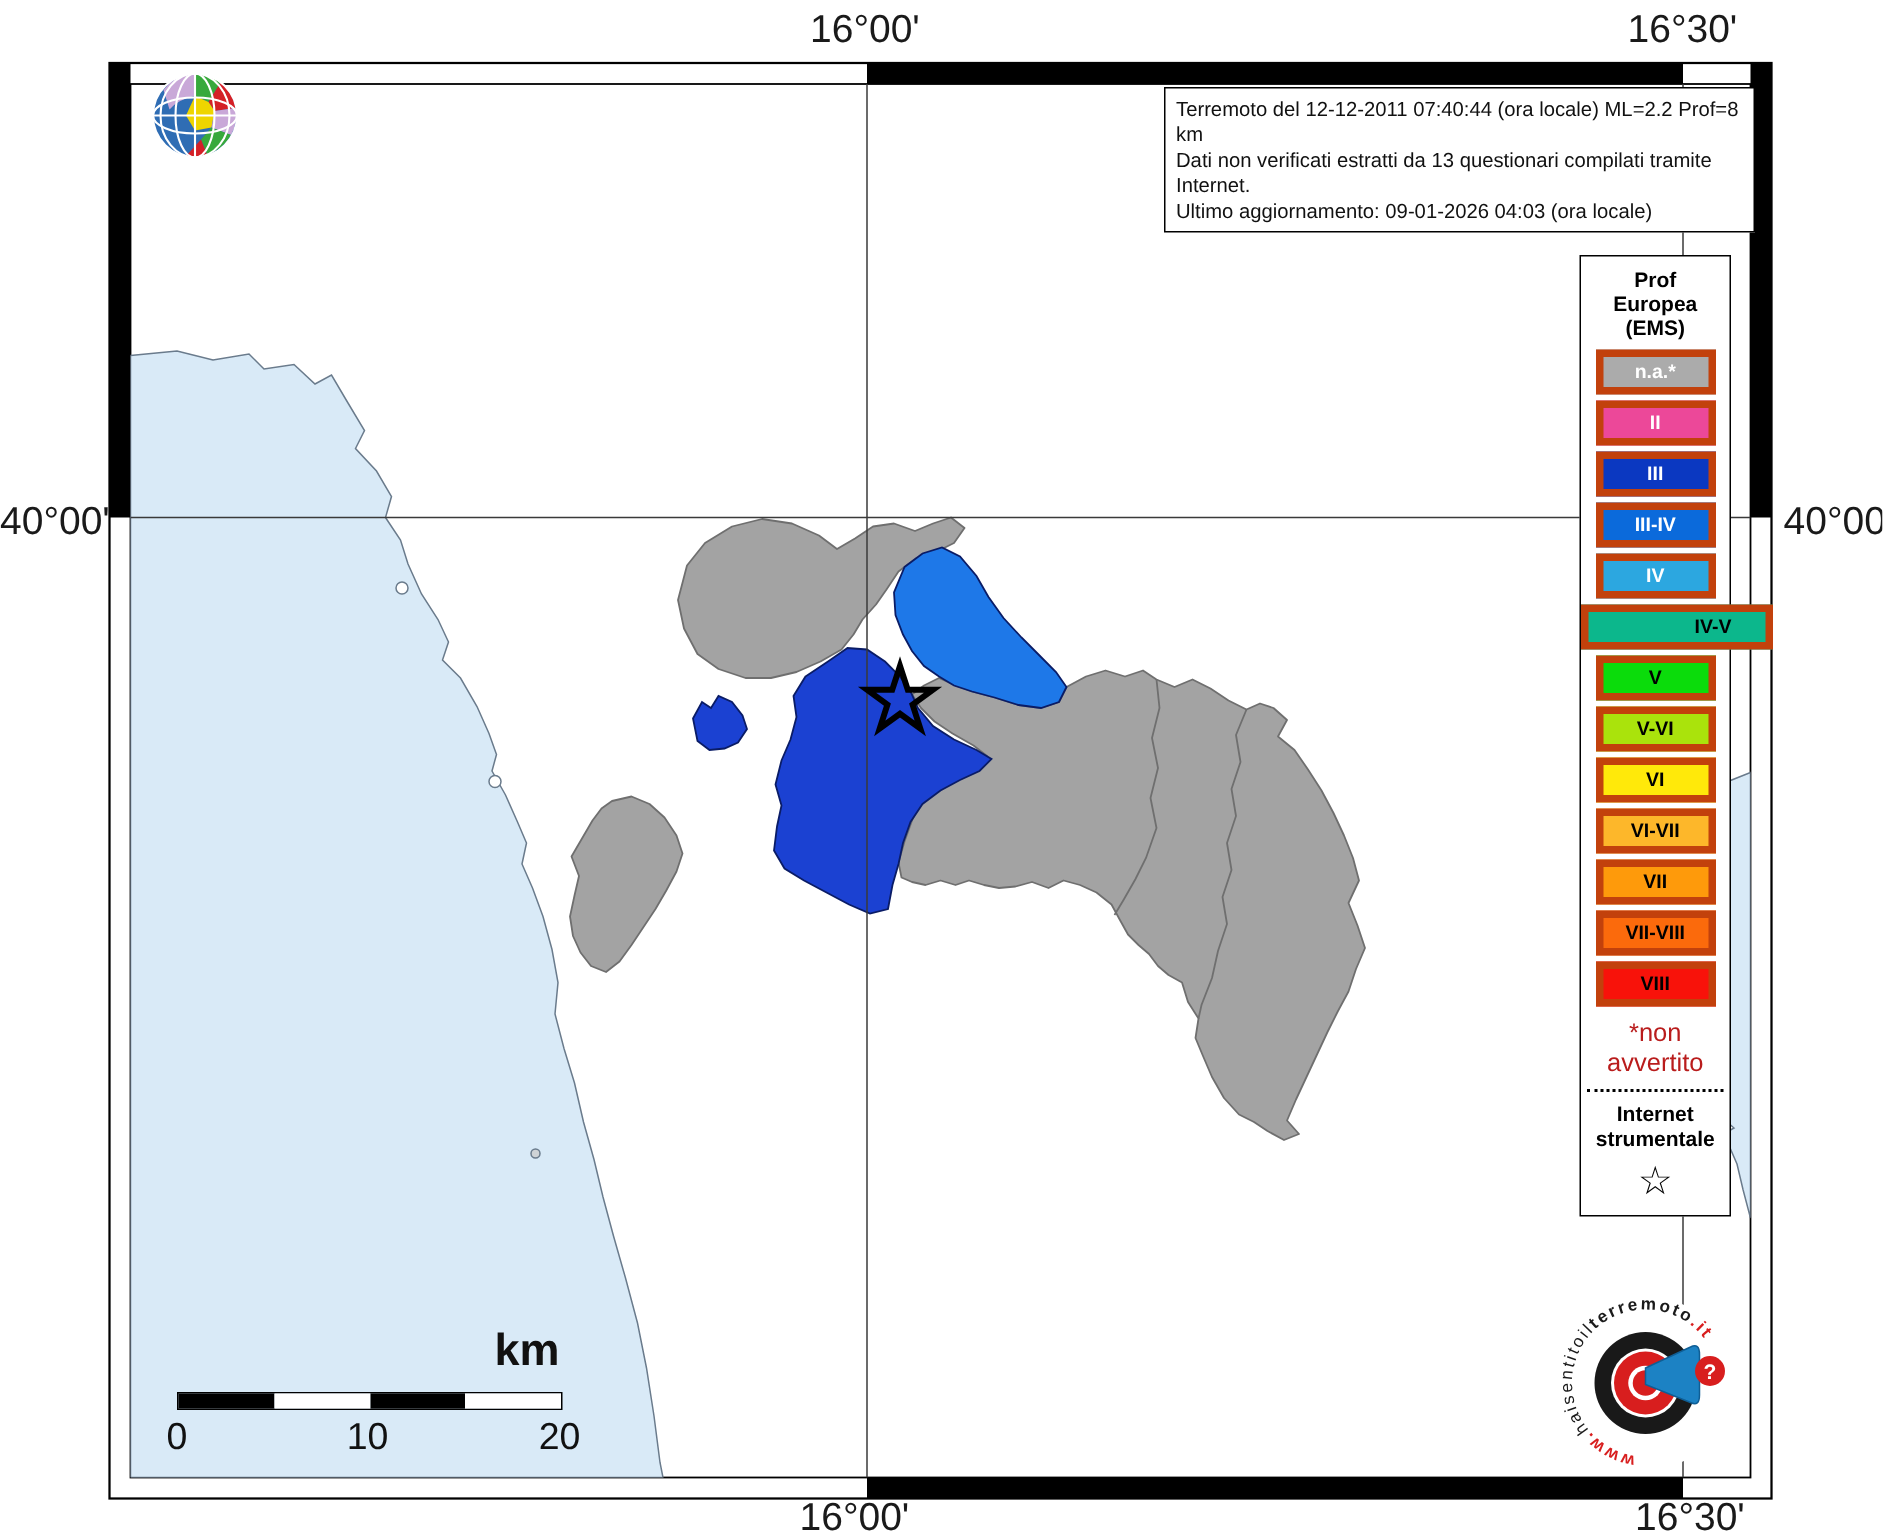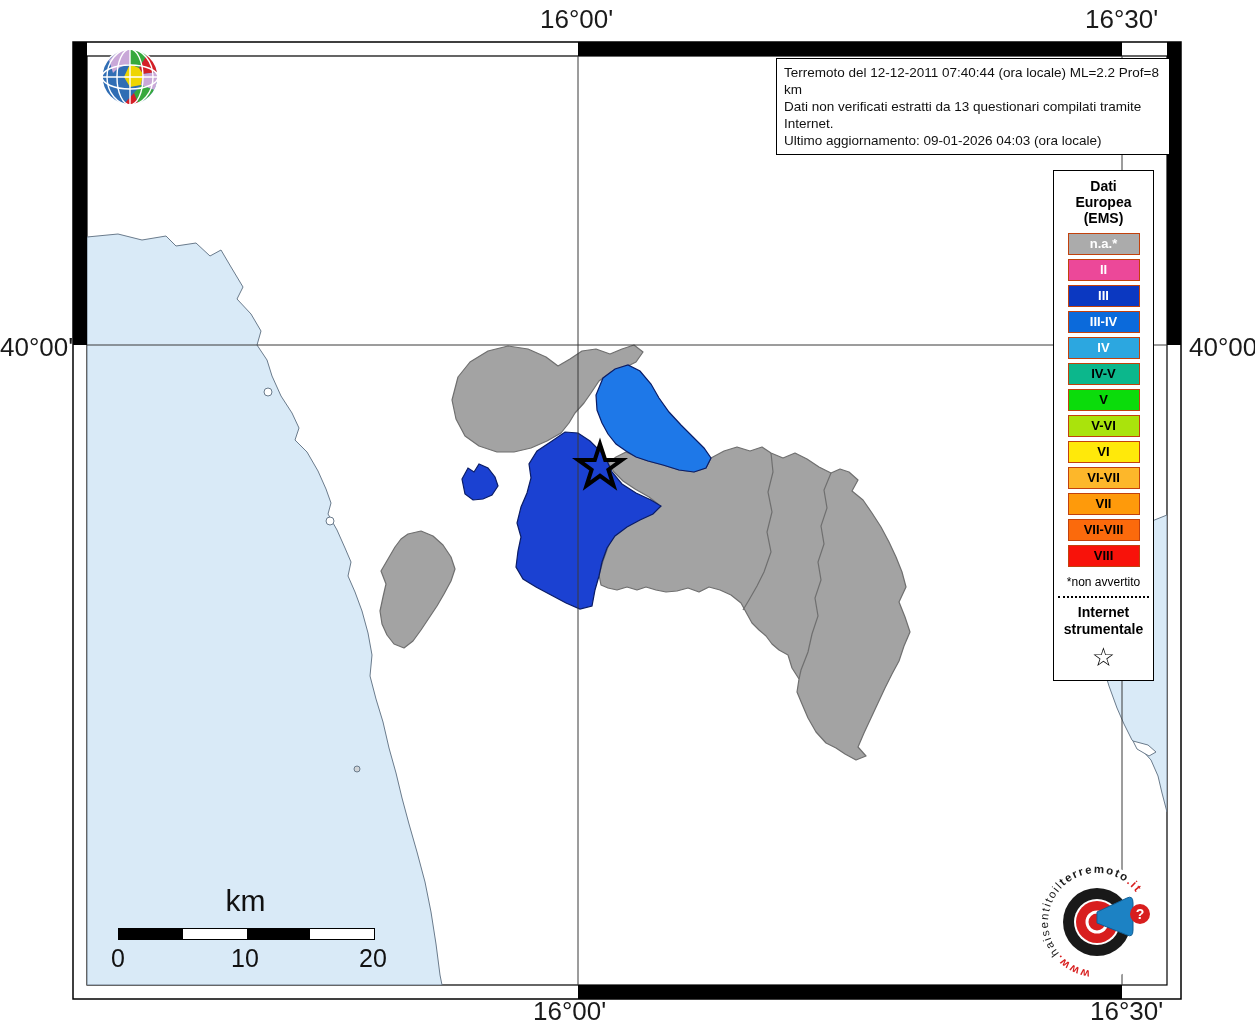--- a/index.html
+++ b/index.html
@@ -10,28 +10,28 @@
   
   .infobox{left:776px;top:58px;width:378px;background:#fff;border:1.5px solid #000;
            padding:5px 7px;font-size:13.5px;line-height:17px;color:#111;z-index:30;}
   
   .ingv{left:100px;top:47px;display:flex;align-items:center;gap:14px;z-index:30;}
   .ingv-text{font-size:14.5px;line-height:19px;color:#5c5c5c;letter-spacing:-0.2px;font-weight:bold;}
   
   .legend{left:1053px;top:170px;width:99px;background:#fff;border:1px solid #000;
           z-index:40;text-align:center;padding-bottom:8px;}
   .lg-title{font-weight:bold;font-size:14px;line-height:16px;margin-top:7px;margin-bottom:7px;color:#000;}
-  .lg-box{width:70px;height:20px;margin:4px auto 0 auto;border:1px solid #c2410c;
+  .lg-box{width:70px;height:20px;margin:4px auto 0 auto;border:5px solid #c2410c;
           font-weight:bold;font-size:13px;line-height:20px;text-align:center;}
-  .lg-foot{font-size:12px;color:#000000;margin-top:8px;}
+  .lg-foot{font-size:17px;color:#b91c1c;margin-top:8px;}
   .lg-divider{border-top:2px dotted #000;margin:7px 4px 6px 4px;height:0;}
   .lg-epi{font-weight:bold;font-size:14px;line-height:17px;color:#000;}
   .lg-star{font-size:26px;line-height:30px;color:#000;margin-top:4px;}
   
-  .km-label{left:118px;top:884px;width:255px;text-align:center;font-size:30px;color:#111;z-index:25;}
+  .km-label{left:118px;top:884px;width:255px;text-align:right;font-size:30px;color:#111;z-index:25;font-weight:bold;}
   .sbar{left:118px;top:928px;width:255px;height:10px;border:1px solid #000;display:flex;z-index:25;}
   .sbar div{flex:1 1 25%;height:100%;}
   .sb-b{background:#000;} .sb-w{background:#fff;}
   .stick{top:944px;width:60px;text-align:center;font-size:25px;color:#111;z-index:25;}
   svg{display:block;}
 </style>
 </head>
 <body>
 
 <div class="stage">
@@ -117,31 +117,31 @@
   </div>
 
   <div class="abs infobox">
     <div>Terremoto del 12-12-2011 07:40:44 (ora locale) ML=2.2 Prof=8 km</div>
     <div>Dati non verificati estratti da 13 questionari compilati tramite Internet.</div>
     <div>Ultimo aggiornamento: 09-01-2026 04:03 (ora locale)</div>
   </div>
 
   <div class="abs legend">
     <div class="lg-title">
-      <div>Dati</div>
+      <div>Prof</div>
       <div>Europea</div>
       <div>(EMS)</div>
     </div>
     <div id="legend-items">
         <div class="lg-box" style="background: rgb(171, 171, 171); color: rgb(255, 255, 255);">n.a.*</div>
         <div class="lg-box" style="background: #ec4899; color: rgb(255, 255, 255);">II</div>
         <div class="lg-box" style="background: rgb(11, 56, 193); color: rgb(255, 255, 255);">III</div>
         <div class="lg-box" style="background: rgb(11, 106, 219); color: rgb(255, 255, 255);">III-IV</div>
         <div class="lg-box" style="background: rgb(44, 167, 224); color: rgb(255, 255, 255);">IV</div>
-        <div class="lg-box" style="background: rgb(12, 183, 140); color: rgb(0, 0, 0);">IV-V</div>
+        <div class="lg-box" style="background: rgb(12, 183, 140); color: rgb(0, 0, 0); padding-left: 48px;">IV-V</div>
         <div class="lg-box" style="background: rgb(11, 220, 11); color: rgb(0, 0, 0);">V</div>
         <div class="lg-box" style="background: rgb(170, 227, 12); color: rgb(0, 0, 0);">V-VI</div>
         <div class="lg-box" style="background: rgb(255, 233, 10); color: rgb(0, 0, 0);">VI</div>
         <div class="lg-box" style="background: rgb(253, 183, 42); color: rgb(0, 0, 0);">VI-VII</div>
         <div class="lg-box" style="background: rgb(254, 154, 11); color: rgb(0, 0, 0);">VII</div>
         <div class="lg-box" style="background: rgb(251, 106, 12); color: rgb(0, 0, 0);">VII-VIII</div>
         <div class="lg-box" style="background: rgb(248, 18, 10); color: rgb(0, 0, 0);">VIII</div>
       </div>
     <div class="lg-foot">*non avvertito</div>
     <div class="lg-divider"></div>

